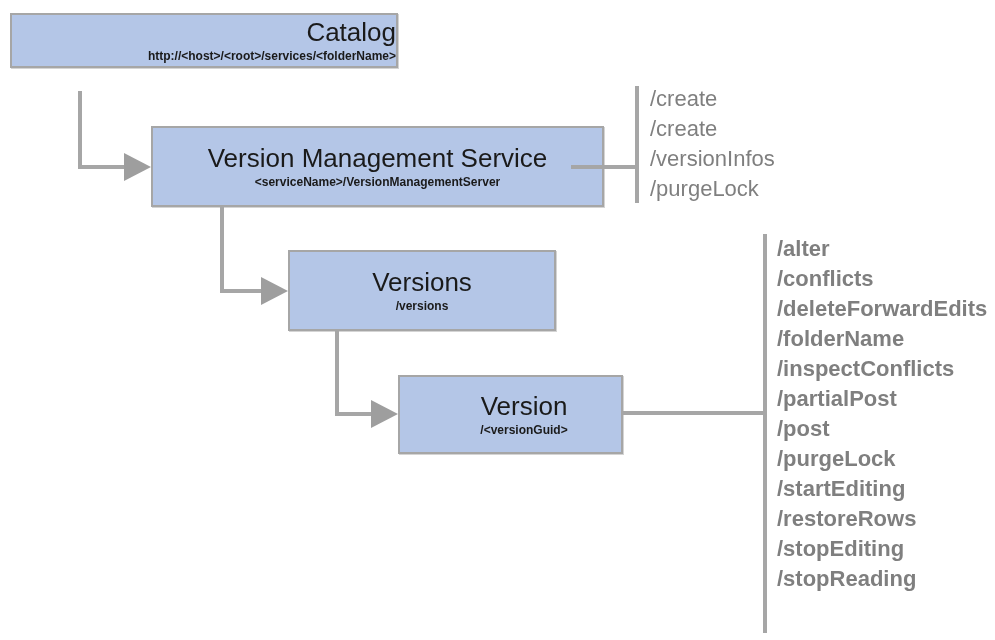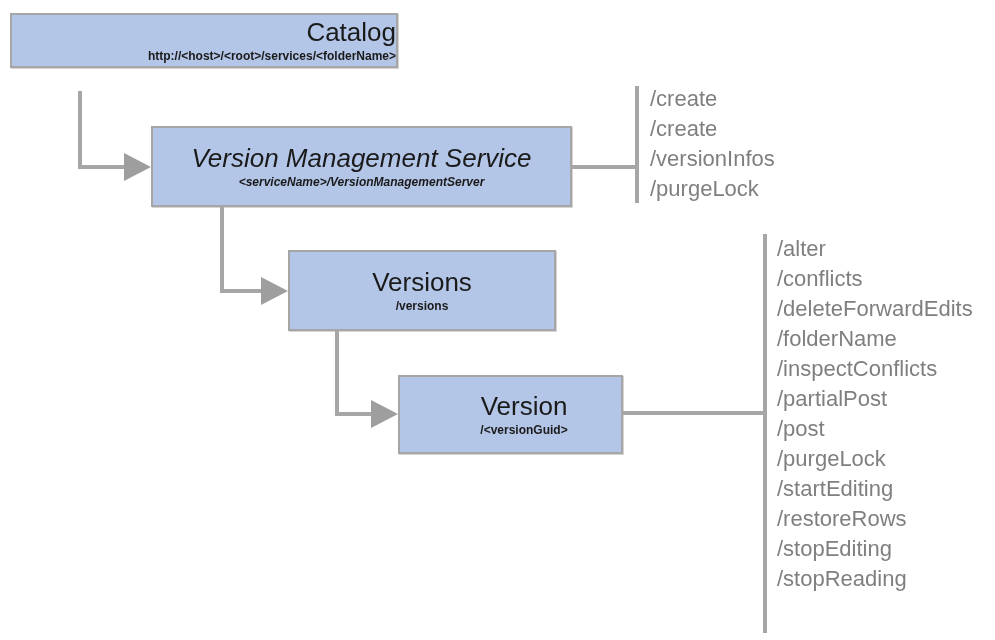--- a/index.html
+++ b/index.html
@@ -70,21 +70,21 @@
 
   <div class="node" style="left:10px; top:13px; width:388px; height:55px;align-items:flex-end;">
     <div class="node-title">Catalog</div>
     <div class="node-subtitle">http://&lt;host&gt;/&lt;root&gt;/services/&lt;folderName&gt;</div>
   </div>
 
   <div class="vline" style="left:78px; top:91px; width:4px; height:78px;"></div>
   <div class="hline" style="left:78px; top:165px; width:48px; height:4px;"></div>
   <div class="arrow" style="left:124px; top:153px;"></div>
 
-  <div class="node" style="left:151px; top:126px; width:421px; height:81px;font-style:italic;">
+  <div class="node" style="left:151px; top:126px; width:453px; height:81px;">
     <div class="node-title">Version Management Service</div>
     <div class="node-subtitle">&lt;serviceName&gt;/VersionManagementServer</div>
   </div>
 
   <div class="hline" style="left:571px; top:165px; width:66px; height:4px;"></div>
   <div class="bar" style="left:635px; top:86px; width:4px; height:117px;"></div>
   <div class="endpoints" style="left:650px; top:84px;">
       <div>/create</div>
       <div>/create</div>
       <div>/versionInfos</div>
@@ -104,21 +104,21 @@
   <div class="hline" style="left:335px; top:412px; width:38px; height:4px;"></div>
   <div class="arrow" style="left:371px; top:400px;"></div>
 
   <div class="node" style="left:398px; top:375px; width:225px; height:79px;padding-left:27px;">
     <div class="node-title">Version</div>
     <div class="node-subtitle">/&lt;versionGuid&gt;</div>
   </div>
 
   <div class="hline" style="left:622px; top:411px; width:143px; height:4px;"></div>
   <div class="bar" style="left:763px; top:234px; width:4px; height:399px;"></div>
-  <div class="endpoints" style="left:777px; top:234px;">
+  <div class="endpoints" style="left:777px; top:234px;font-weight:bold;">
       <div>/alter</div>
       <div>/conflicts</div>
       <div>/deleteForwardEdits</div>
       <div>/folderName</div>
       <div>/inspectConflicts</div>
       <div>/partialPost</div>
       <div>/post</div>
       <div>/purgeLock</div>
       <div>/startEditing</div>
       <div>/restoreRows</div>

